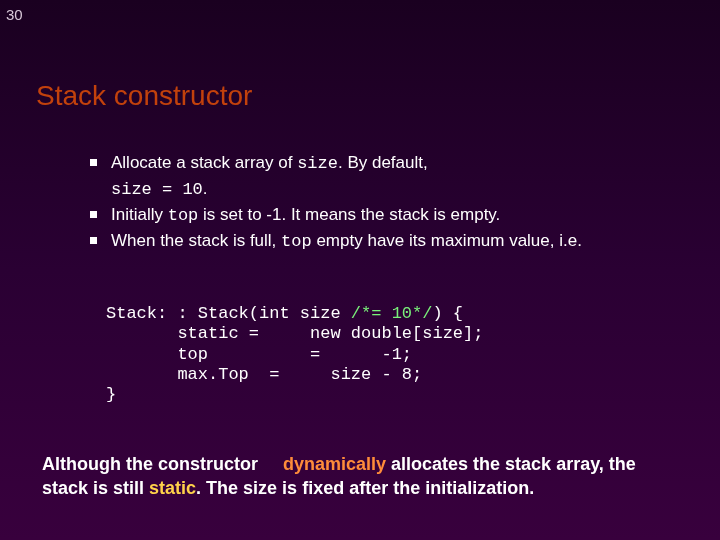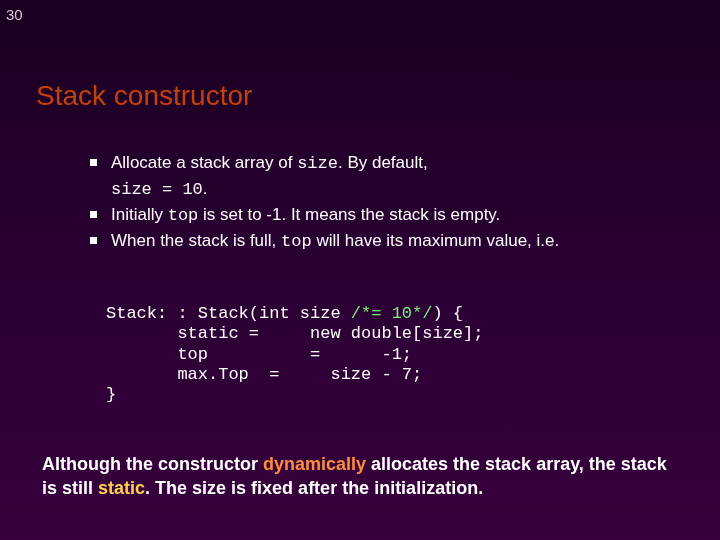--- a/index.html
+++ b/index.html
@@ -64,21 +64,21 @@
   .comment { color: #7af07a; }
   .footer {
     position: absolute;
     left: 42px;
     right: 42px;
     bottom: 40px;
     font-size: 18px;
     font-weight: bold;
     line-height: 1.3;
   }
-  .hl-orange { color: #ff8c3a; }
+  .hl-orange { color: #ff8c3a; margin-left: 20px; }
   .hl-yellow { color: #ffd24a; }
 </style>
 </head>
 <body>
 
 <div class="slide-number">30</div>
 
 <div class="content">
 
   <div class="title">Stack constructor</div>
@@ -98,29 +98,29 @@
     <div class="bullet-row">
       <div class="bullet-marker"></div>
       <div class="bullet-text">
         <span>Initially </span><span class="mono">top</span><span> is set to -1. It means the stack is empty.</span>
       </div>
     </div>
 
     <div class="bullet-row">
       <div class="bullet-marker"></div>
       <div class="bullet-text">
-        <span>When the stack is full, </span><span class="mono">top</span><span> will have its maximum value, i.e.</span>
+        <span>When the stack is full, </span><span class="mono">top</span><span> empty have its maximum value, i.e.</span>
       </div>
     </div>
 
   </div>
 
   <div class="code-block"><span><span>Stack: : Stack(int size </span><span class="comment">/*= 10*/</span><span>) {</span></span>
 <span>       static =     new double[size];</span>
 <span>       top          =      -1;</span>
-<span>       max.Top  =     size - 7;</span>
+<span>       max.Top  =     size - 8;</span>
 <span>}</span></div>
 
 </div>
 
 <div class="footer">
   <span>Although the constructor </span><span class="hl-orange">dynamically</span><span> allocates the stack array, the stack is still </span><span class="hl-yellow">static</span><span>. The size is fixed after the initialization.</span>
 </div>
 
 </body></html>

